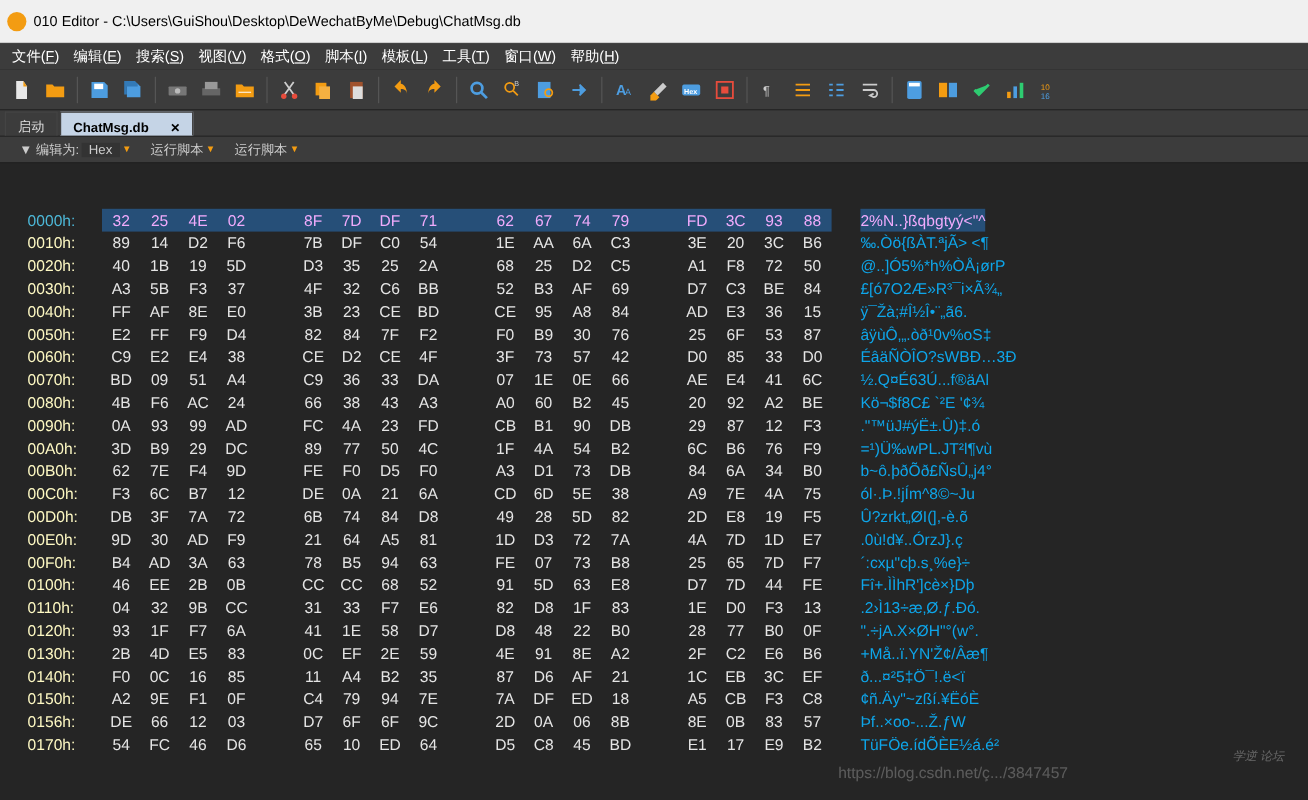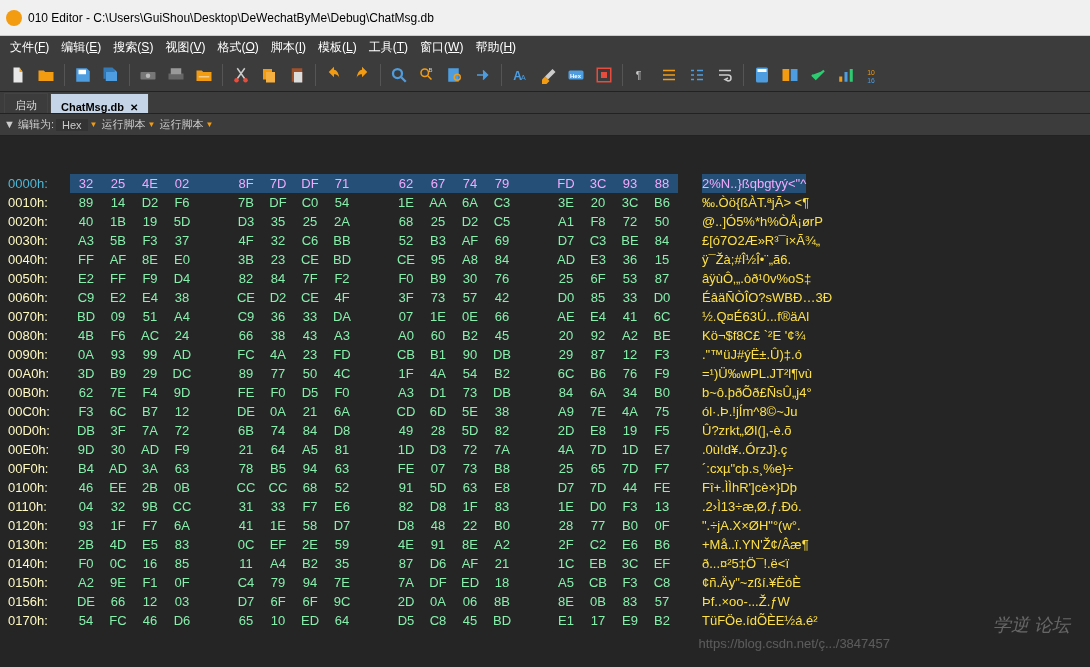--- a/index.html
+++ b/index.html
@@ -8,35 +8,35 @@
 .titlebar .icon { width: 16px; height: 16px; background: #f39c12; border-radius: 50%; margin-right: 6px; display: inline-block; }
 .menubar { background: #3c3c3c; color: #ffffff; height: 22px; display: flex; align-items: center; padding: 0 6px; gap: 4px; font-size: 12px; }
 .menubar span { padding: 0 4px; cursor: default; }
 .menubar span u { text-decoration: underline; }
 .toolbar { background: #3c3c3c; height: 34px; display: flex; align-items: center; padding: 0 6px; gap: 4px; border-bottom: 1px solid #222; }
 .toolbar .tbbtn { width: 24px; height: 24px; display: flex; align-items: center; justify-content: center; cursor: pointer; border-radius: 2px; }
 .toolbar .sep { width: 1px; height: 22px; background: #555; margin: 0 2px; }
 .tabs { background: #3c3c3c; height: 22px; display: flex; align-items: flex-end; padding-left: 4px; border-bottom: 1px solid #222; }
 .tab { height: 20px; padding: 0 10px; display: flex; align-items: flex-end; font-size: 11px; color: #ddd; background: #2d2d2d; border: 1px solid #444; border-bottom: none; margin-right: 2px; cursor: pointer; }
 .tab.start { background: #3c3c3c; }
-.tab.active { background: #c5d4e6; color: #000; font-weight: bold; }
+.tab.active { background: #c5d4e6; color: #000; font-weight: bold; gap: 12px; }
 .tab .close { margin-left: 6px; font-size: 10px; }
-.subbar { background: #3c3c3c; height: 22px; display: flex; align-items: center; padding: 0 4px; font-size: 11px; color: #ccc; gap: 4px; border-bottom: 1px solid #222; }
+.subbar { background: #3c3c3c; height: 22px; display: flex; align-items: center; padding: 0 16px; font-size: 11px; color: #ccc; gap: 16px; border-bottom: 1px solid #222; }
 .dropdown { display: flex; align-items: center; gap: 2px; }
 .dropdown .chev { font-size: 8px; color: #f39c12; }
 .hexview { font-family: Consolas, monospace; font-size: 13px; line-height: 19px; background: #252525; height: calc(667px - 26px - 22px - 34px - 22px - 22px); overflow: hidden; white-space: pre; position: relative; }
 .hexheader { color: #888; background: #252525; padding-left: 8px; }
-.hexline { display: flex; padding-left: 8px; }
+.hexline { display: flex; padding-left: 23px; }
 .addr { color: #fef9c3; width: 62px; display: inline-block; }
-.bytes { color: #86efac; display: inline-block; letter-spacing: 0; }
+.bytes { color: #e5e5e5; display: inline-block; letter-spacing: 0; }
 .bytes .bg { display: inline-block; width: 32px; text-align: center; }
-.ascii { color: #fde047; margin-left: 24px; }
+.ascii { color: #0ea5e9; margin-left: 24px; }
 .hexline.sel .bytes, .hexline.sel .ascii { background: #264f78; color: #f0abfc; }
 .hexline.sel .addr { color: #4db8d8; }
-.watermark { position: absolute; bottom: 30px; right: 20px; color: rgba(255,255,255,0.3); font-size: 18px; font-style: italic; pointer-events: none; }
+.watermark { position: absolute; bottom: 30px; right: 20px; color: rgba(255,255,255,0.3); font-size: 10px; font-style: italic; pointer-events: none; }
 .watermark2 { position: absolute; bottom: 16px; right: 200px; color: rgba(255,255,255,0.25); font-size: 13px; pointer-events: none; }
 svg { width: 18px; height: 18px; }
 </style>
 </head>
 <body>
 
 <div class="titlebar">
   <span class="icon"></span>
   <span>010 Editor - C:\Users\GuiShou\Desktop\DeWechatByMe\Debug\ChatMsg.db</span>
 </div>

